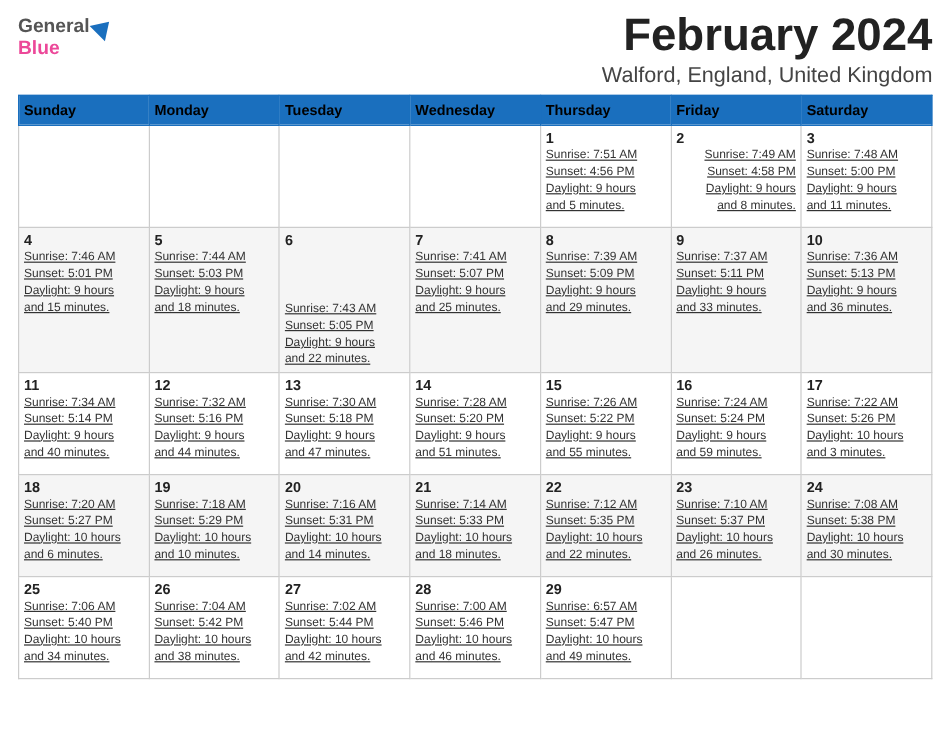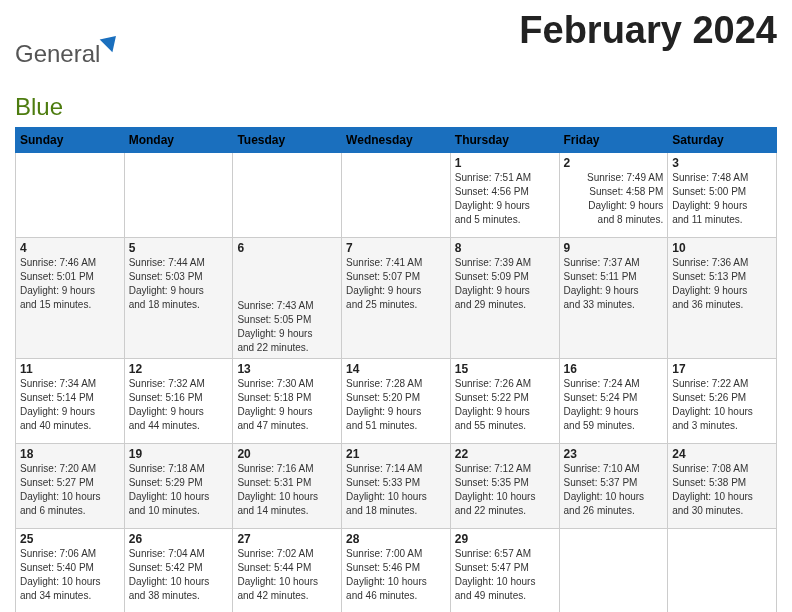--- a/index.html
+++ b/index.html
@@ -16,27 +16,26 @@
       align-items: flex-start;
       margin-bottom: 6px;
     }
     .logo {
       display: flex;
       flex-direction: column;
       align-items: flex-start;
       margin-top: 4px;
     }
     .logo-text {
-      font-size: 24px;
-      font-weight: normal;
+      font-size: 16px;
+      font-weight: bold;
       line-height: 1.1;
-      margin-top: 27px;
     }
     .logo-general { color: #555; }
-    .logo-blue { color: #4d7c0f; }
+    .logo-blue { color: #ec4899; }
     .logo-triangle {
       width: 0; height: 0;
       border-left: 9px solid transparent;
       border-right: 9px solid transparent;
       border-bottom: 14px solid #1a6fbe;
       display: inline-block;
       margin-left: 2px;
       vertical-align: middle;
       transform: rotate(45deg);
     }
@@ -86,38 +85,40 @@
     .day-num {
       font-weight: bold;
       font-size: 12px;
       display: block;
       margin-bottom: 1px;
     }
     .day-info {
       font-size: 10px;
       line-height: 1.4;
       color: #333;
+      text-decoration: underline;
     }
     .empty-cell {
       background: #fff !important;
     }
   </style>
 </head>
 <body>
 
 <div class="header-area">
   <div class="logo">
     <div class="logo-row">
       <span class="logo-text logo-general">General</span>
       <span class="logo-triangle"></span>
     </div>
     <span class="logo-text logo-blue">Blue</span>
   </div>
   <div class="title-area">
     <div class="month-title">February 2024</div>
+    <div class="location-title">Walford, England, United Kingdom</div>
   </div>
 </div>
 
 <table>
   <thead>
     <tr>
     <th>Sunday</th>
         <th>Monday</th>
         <th>Tuesday</th>
         <th>Wednesday</th>

